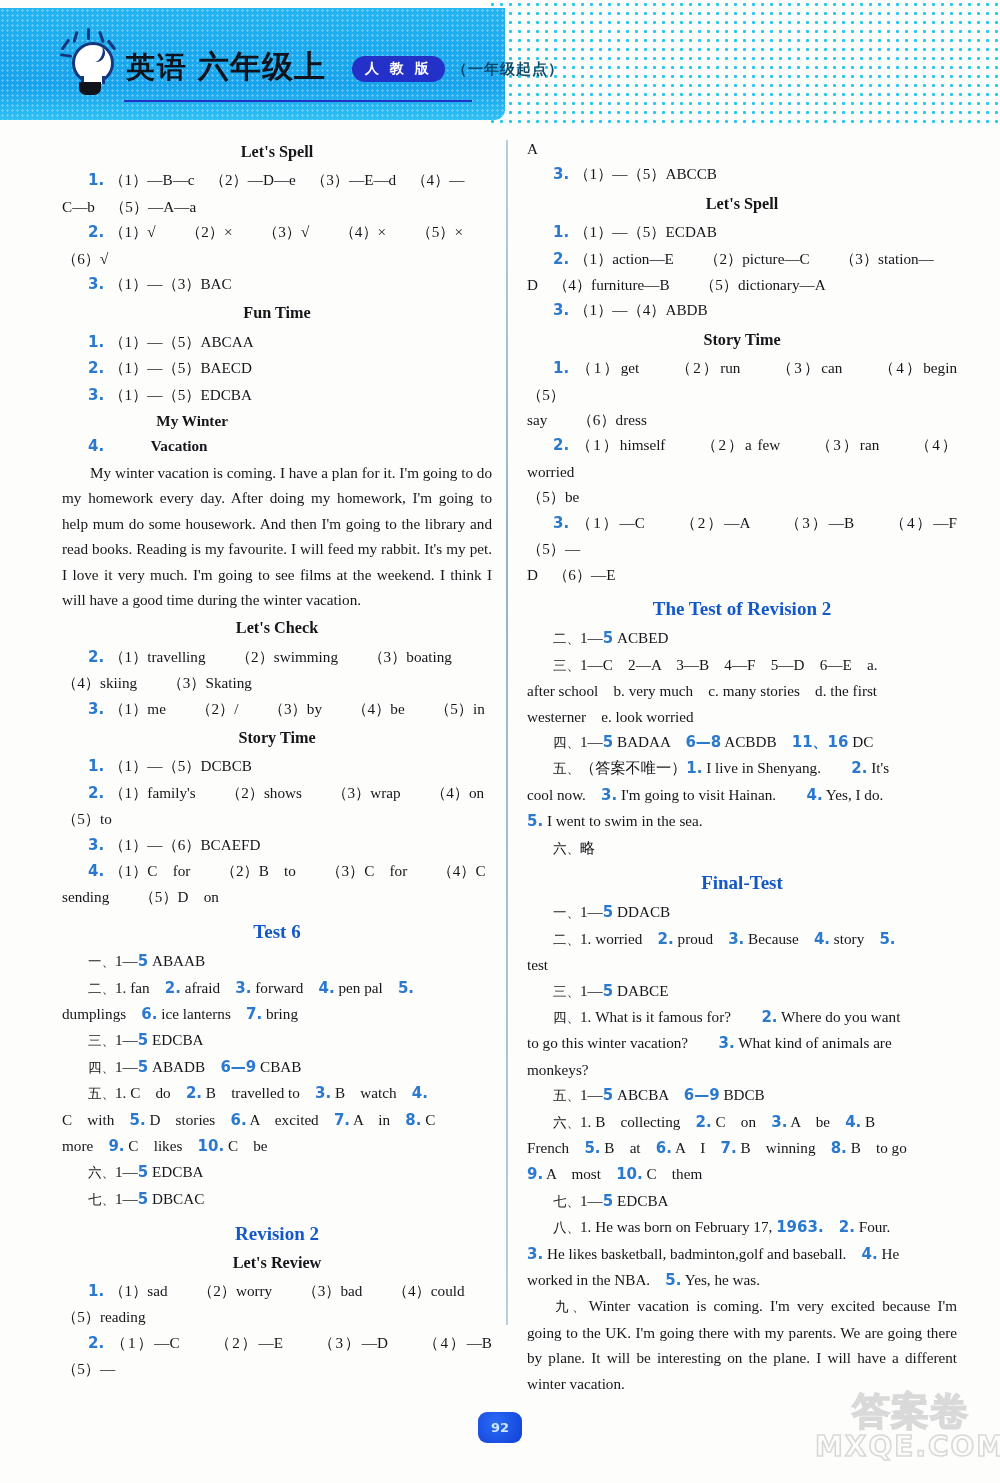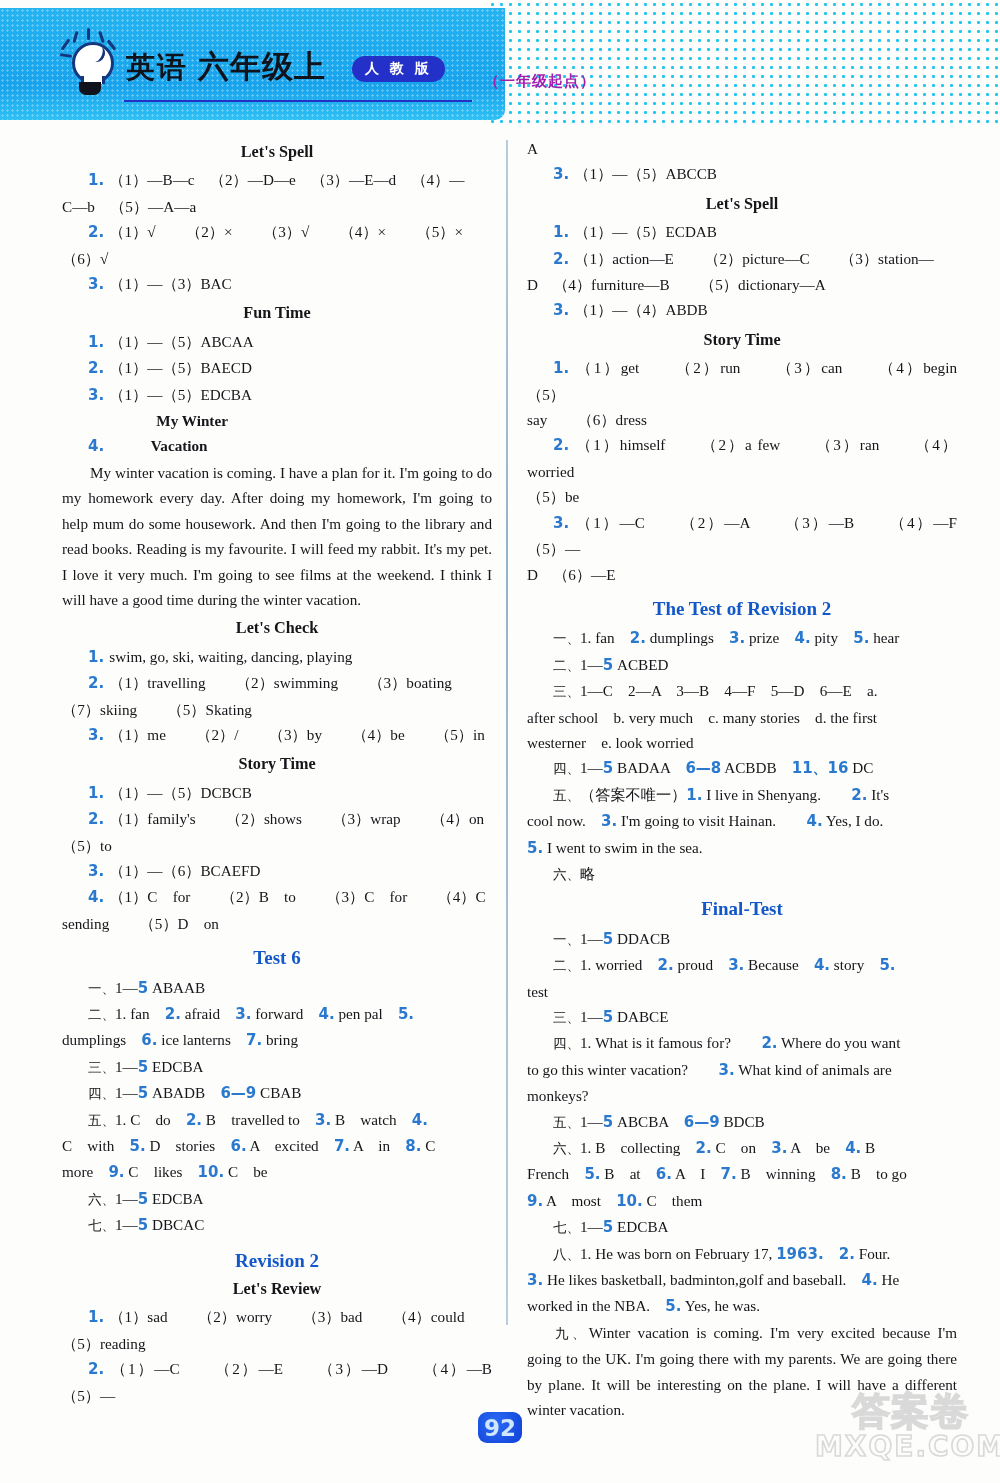--- a/index.html
+++ b/index.html
@@ -61,23 +61,23 @@
   }
   .t-sub{font-size:29px;letter-spacing:2px;text-align:center;}
   .t-grade{font-size:31px;letter-spacing:1px;margin-left:10px;margin-top:16px;}
   .pill{
     position:absolute;left:352px;top:56px;
     background:#2431c9;color:#fff;border-radius:14px;
     padding:4px 13px;font-size:14px;letter-spacing:3px;font-weight:bold;
     font-family:"DejaVu Sans","Liberation Sans",sans-serif;
   }
   .pill-note{
-    position:absolute;left:452px;top:72px;
-    font-family:"DejaVu Sans","Liberation Sans",sans-serif;
-    font-size:15px;font-weight:bold;color:#a21caf;letter-spacing:1px;margin-left:32px;
+    position:absolute;left:452px;top:60px;
+    font-family:"DejaVu Sans","Liberation Sans",sans-serif;
+    font-size:15px;font-weight:bold;color:#0c4a6e;letter-spacing:1px;
   }
   .banner-rule{
     position:absolute;left:124px;top:100px;width:348px;height:2px;background:#2431c9;
   }
   
   .sheet{position:absolute;left:0;top:136px;width:1000px;height:1230px;}
   .divider{
     position:absolute;left:506px;top:4px;width:2px;height:1185px;
     background:linear-gradient(180deg,#b7ccdd,#93b3cb 35%,#b9cddd);
   }
@@ -95,21 +95,21 @@
     margin:9px 0 4px 0;font-size:19px;text-align:center;font-weight:bold;
     color:#1358c8;font-family:"Liberation Serif","DejaVu Serif",serif;
   }
   .n{color:#2a79cf;font-weight:bold;font-family:"DejaVu Sans","Liberation Sans",sans-serif;font-size:15px;}
   .cn{font-family:"DejaVu Sans","Liberation Sans",sans-serif;font-size:13.5px;color:#15151a;}
   .inline-head{display:inline-block;width:150px;text-align:center;font-weight:bold;}
   
   .page-badge{
     position:absolute;left:478px;top:1412px;width:44px;height:31px;
     background:radial-gradient(circle at 40% 35%,#2a6bf5,#103fd6);
-    border-radius:9px;color:#cfe6ff;font-weight:bold;font-size:23px;
+    border-radius:9px;color:#cfe6ff;font-weight:bold;font-size:13px;
     display:flex;align-items:center;justify-content:center;
     font-family:"DejaVu Sans","Liberation Sans",sans-serif;
   }
   .wm{
     position:absolute;left:815px;top:1392px;text-align:center;
     font-family:"DejaVu Sans","Liberation Sans",sans-serif;font-weight:bold;
     color:rgba(255,255,255,0);
     -webkit-text-stroke:1.6px #d9d9d9;
     line-height:1.05;
   }
@@ -154,23 +154,22 @@
       <p class="ind"><span class="n">2. </span>（1）√　　（2）×　　（3）√　　（4）×　　（5）×</p>
       <p>（6）√</p>
       <p class="ind"><span class="n">3. </span>（1）—（3）BAC</p>
       <h4 class="sec">Fun Time</h4>
       <p class="ind"><span class="n">1. </span>（1）—（5）ABCAA</p>
       <p class="ind"><span class="n">2. </span>（1）—（5）BAECD</p>
       <p class="ind"><span class="n">3. </span>（1）—（5）EDCBA</p>
       <p class="ind"><span class="n">4.</span><span class="inline-head">My Winter Vacation</span></p>
       <p class="para">My winter vacation is coming. I have a plan for it. I'm going to do my homework every day. After doing my homework, I'm going to help mum do some housework. And then I'm going to the library and read books. Reading is my favourite. I will feed my rabbit. It's my pet. I love it very much. I'm going to see films at the weekend. I think I will have a good time during the winter vacation.</p>
       <h4 class="sec">Let's Check</h4>
-      <p class="ind"><span class="n">1. </span>swim, go, ski, waiting, dancing, playing</p>
       <p class="ind"><span class="n">2. </span>（1）travelling　　（2）swimming　　（3）boating</p>
-      <p>（7）skiing　　（5）Skating</p>
+      <p>（4）skiing　　（3）Skating</p>
       <p class="ind"><span class="n">3. </span>（1）me　　（2）/　　（3）by　　（4）be　　（5）in</p>
       <h4 class="sec">Story Time</h4>
       <p class="ind"><span class="n">1. </span>（1）—（5）DCBCB</p>
       <p class="ind"><span class="n">2. </span>（1）family's　　（2）shows　　（3）wrap　　（4）on</p>
       <p>（5）to</p>
       <p class="ind"><span class="n">3. </span>（1）—（6）BCAEFD</p>
       <p class="ind"><span class="n">4. </span>（1）C　for　　（2）B　to　　（3）C　for　　（4）C</p>
       <p>sending　　（5）D　on</p>
       <h3 class="big">Test 6</h3>
       <p class="ind"><span class="cn">一、</span>1—<span class="n">5</span> ABAAB</p>
@@ -198,21 +197,20 @@
       <p>D　（4）furniture—B　　（5）dictionary—A</p>
       <p class="ind"><span class="n">3. </span>（1）—（4）ABDB</p>
       <h4 class="sec">Story Time</h4>
       <p class="ind"><span class="n">1. </span>（1）get　　（2）run　　（3）can　　（4）begin　　（5）</p>
       <p>say　　（6）dress</p>
       <p class="ind"><span class="n">2. </span>（1）himself　　（2）a few　　（3）ran　　（4）worried</p>
       <p>（5）be</p>
       <p class="ind"><span class="n">3. </span>（1）—C　　（2）—A　　（3）—B　　（4）—F　　（5）—</p>
       <p>D　（6）—E</p>
       <h3 class="big">The Test of Revision 2</h3>
-      <p class="ind"><span class="cn">一、</span>1. fan　<span class="n">2.</span> dumplings　<span class="n">3.</span> prize　<span class="n">4.</span> pity　<span class="n">5.</span> hear</p>
       <p class="ind"><span class="cn">二、</span>1—<span class="n">5</span> ACBED</p>
       <p class="ind"><span class="cn">三、</span>1—C　2—A　3—B　4—F　5—D　6—E　a.</p>
       <p>after school　b. very much　c. many stories　d. the first</p>
       <p>westerner　e. look worried</p>
       <p class="ind"><span class="cn">四、</span>1—<span class="n">5</span> BADAA　<span class="n">6—8</span> ACBDB　<span class="n">11、16</span> DC</p>
       <p class="ind"><span class="cn">五、</span>（答案不唯一）<span class="n">1.</span> I live in Shenyang.　　<span class="n">2.</span> It's</p>
       <p>cool now.　<span class="n">3.</span> I'm going to visit Hainan.　　<span class="n">4.</span> Yes, I do.</p>
       <p><span class="n">5.</span> I went to swim in the sea.</p>
       <p class="ind"><span class="cn">六、</span>略</p>
       <h3 class="big">Final-Test</h3>

